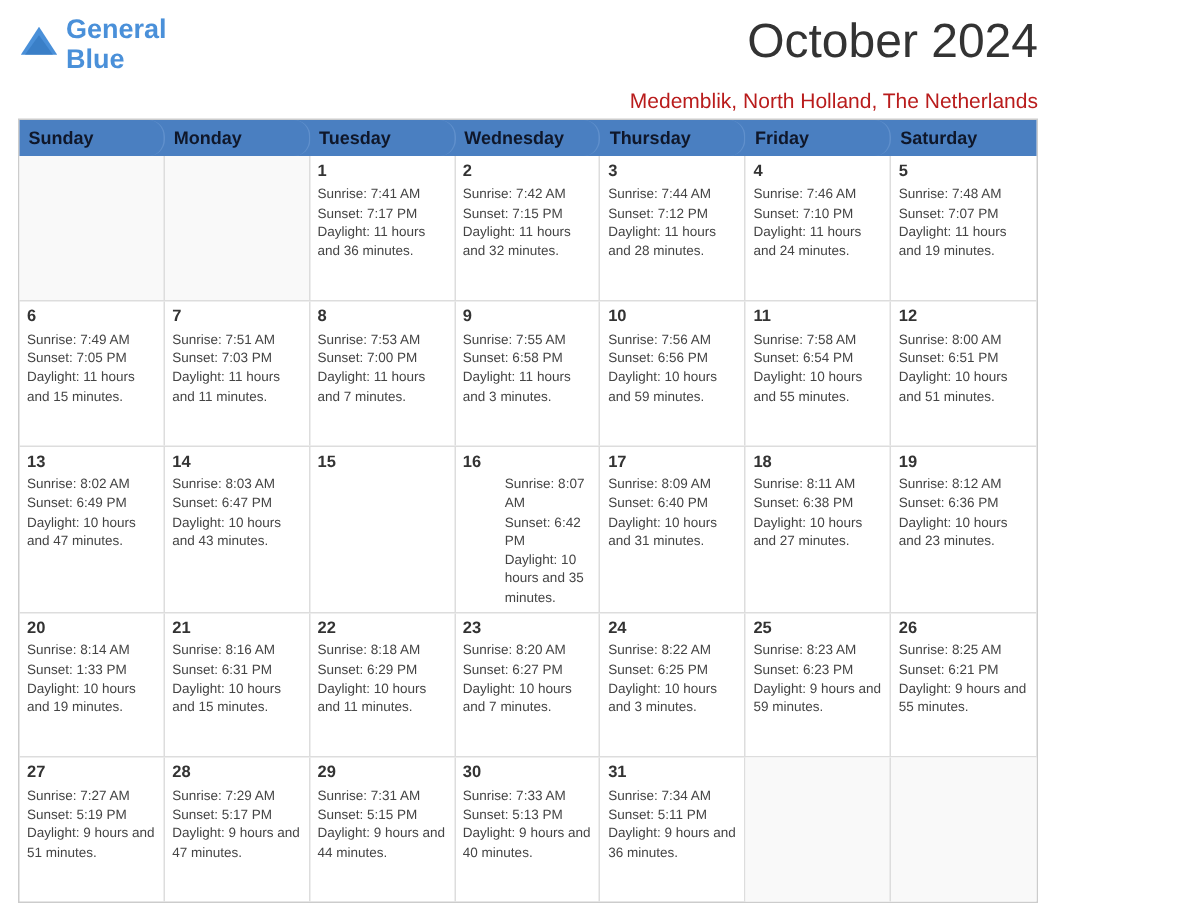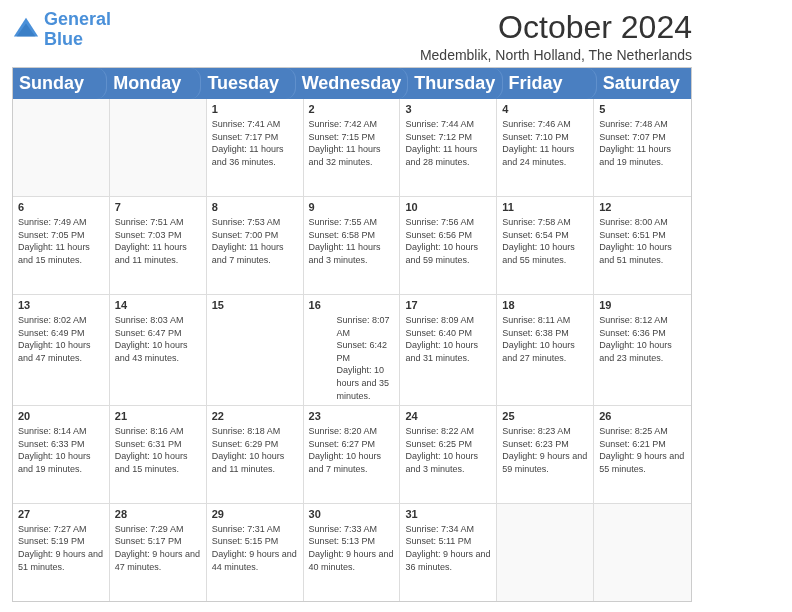--- a/index.html
+++ b/index.html
@@ -45,37 +45,37 @@
       text-align: right;
     }
     .month-title {
       font-size: 32px;
       font-weight: 300;
       color: #333;
       line-height: 1.1;
     }
     .subtitle {
       font-size: 14px;
-      color: #404040;
-      margin-top: 2px;
+      color: #b91c1c;
+      margin-top: 14px;
     }
     .calendar {
       flex: 1;
       border: 1px solid #ccc;
       display: flex;
       flex-direction: column;
     }
     .cal-header-row {
       display: grid;
       grid-template-columns: repeat(7, 1fr);
       background: #4a7fc1;
     }
     .cal-header-cell {
-      color: #ffffff;
-      font-size: 18px;
+      color: #0f172a;
+      font-size: 12px;
       font-weight: bold;
       padding: 5px 6px;
       border-right: 1px solid #6090cc;
       text-align: left;
       border-radius: 11px;
     }
     .cal-header-cell:last-child { border-right: none; }
     .cal-body {
       flex: 1;
       display: flex;
@@ -260,21 +260,21 @@
             <span class="day-number">19</span>
             <div class="cell-text" style="white-space: pre-line;">Sunrise: 8:12 AM
 Sunset: 6:36 PM
 Daylight: 10 hours and 23 minutes.</div>
           </div>
         </div>
         <div class="cal-row">
           <div class="cal-cell">
             <span class="day-number">20</span>
             <div class="cell-text" style="white-space: pre-line;">Sunrise: 8:14 AM
-Sunset: 6:33 PM
+Sunset: 1:33 PM
 Daylight: 10 hours and 19 minutes.</div>
           </div>
           <div class="cal-cell">
             <span class="day-number">21</span>
             <div class="cell-text" style="white-space: pre-line;">Sunrise: 8:16 AM
 Sunset: 6:31 PM
 Daylight: 10 hours and 15 minutes.</div>
           </div>
           <div class="cal-cell">
             <span class="day-number">22</span>

